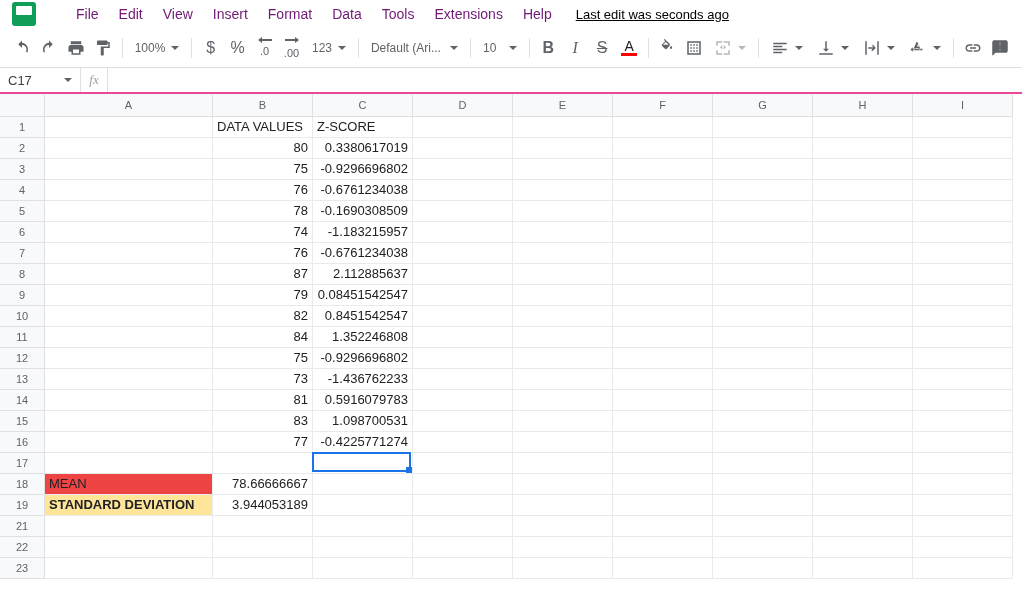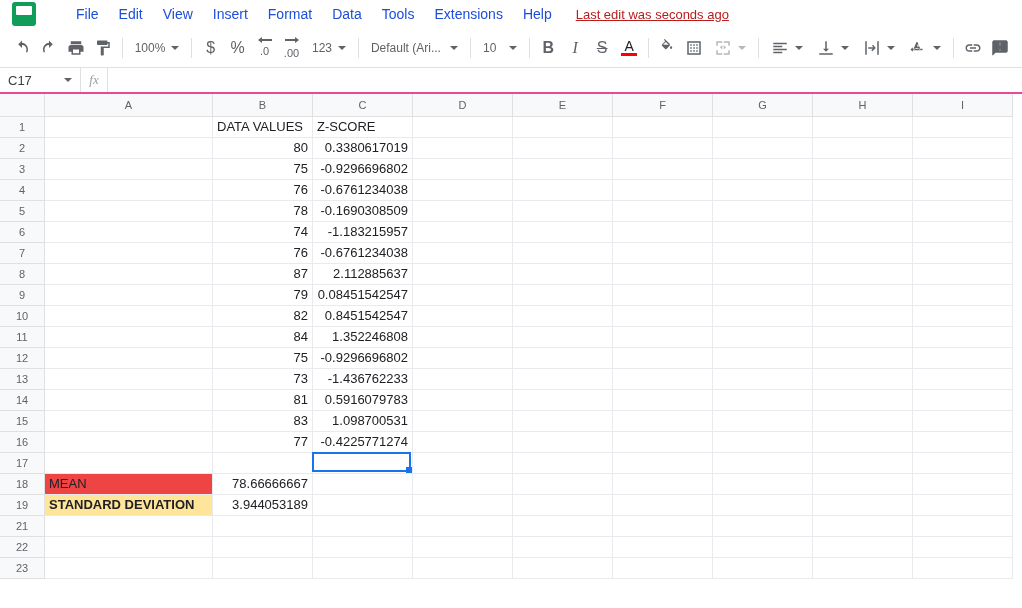--- a/index.html
+++ b/index.html
@@ -32,28 +32,28 @@
   .logo::after {
     content: '';
     position: absolute;
     left: 4px; top: 4px; right: 4px; bottom: 11px;
     background: #fff;
     border-radius: 1px;
   }
   .menu-item {
     padding: 4px 8px;
     font-size: 14px;
-    color: #1d4ed8;
+    color: #701a75;
     cursor: pointer;
     border-radius: 4px;
   }
   .last-edit {
     margin-left: 12px;
     font-size: 13px;
-    color: #b91c1c;
+    color: #000000;
     text-decoration: underline;
     cursor: pointer;
   }
   
   .toolbar {
     display: flex;
     align-items: center;
     height: 40px;
     padding: 0 10px;
     gap: 2px;

